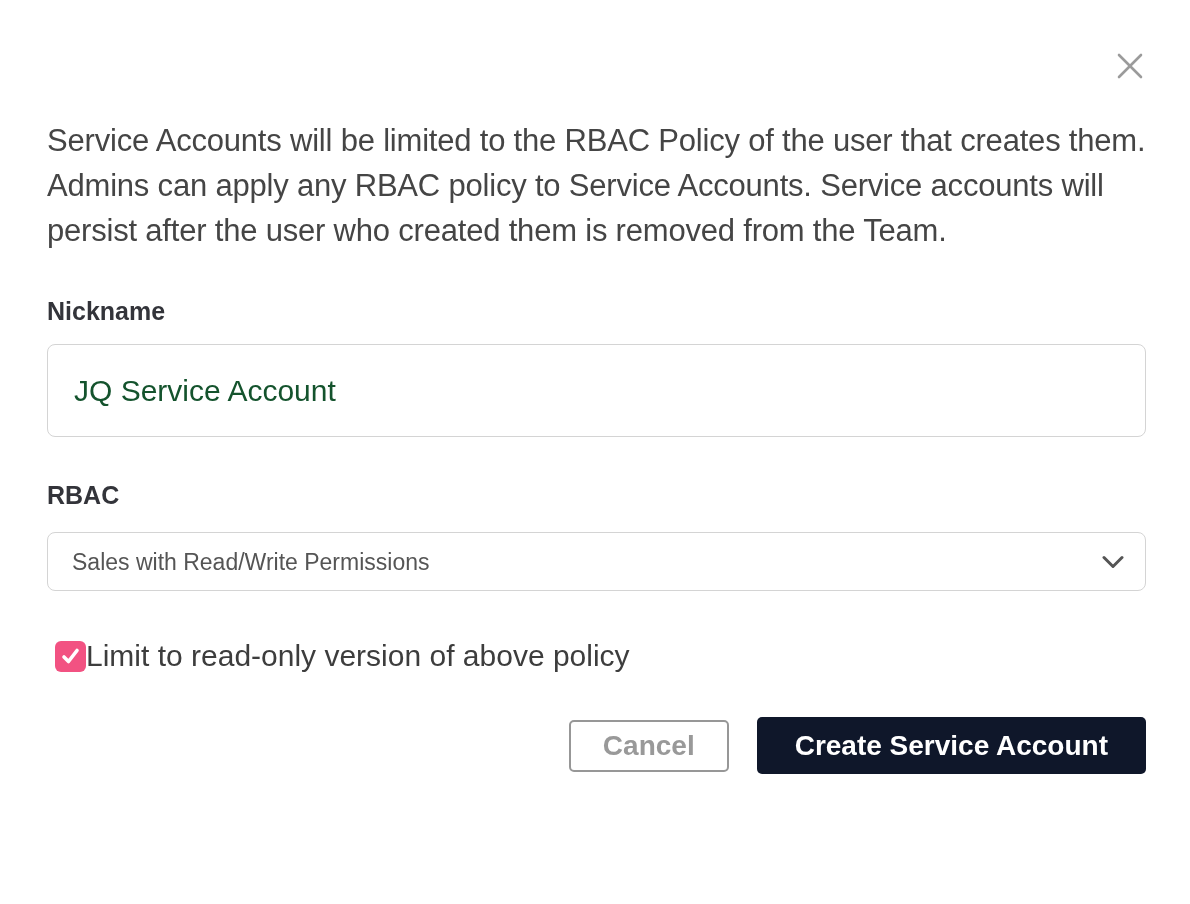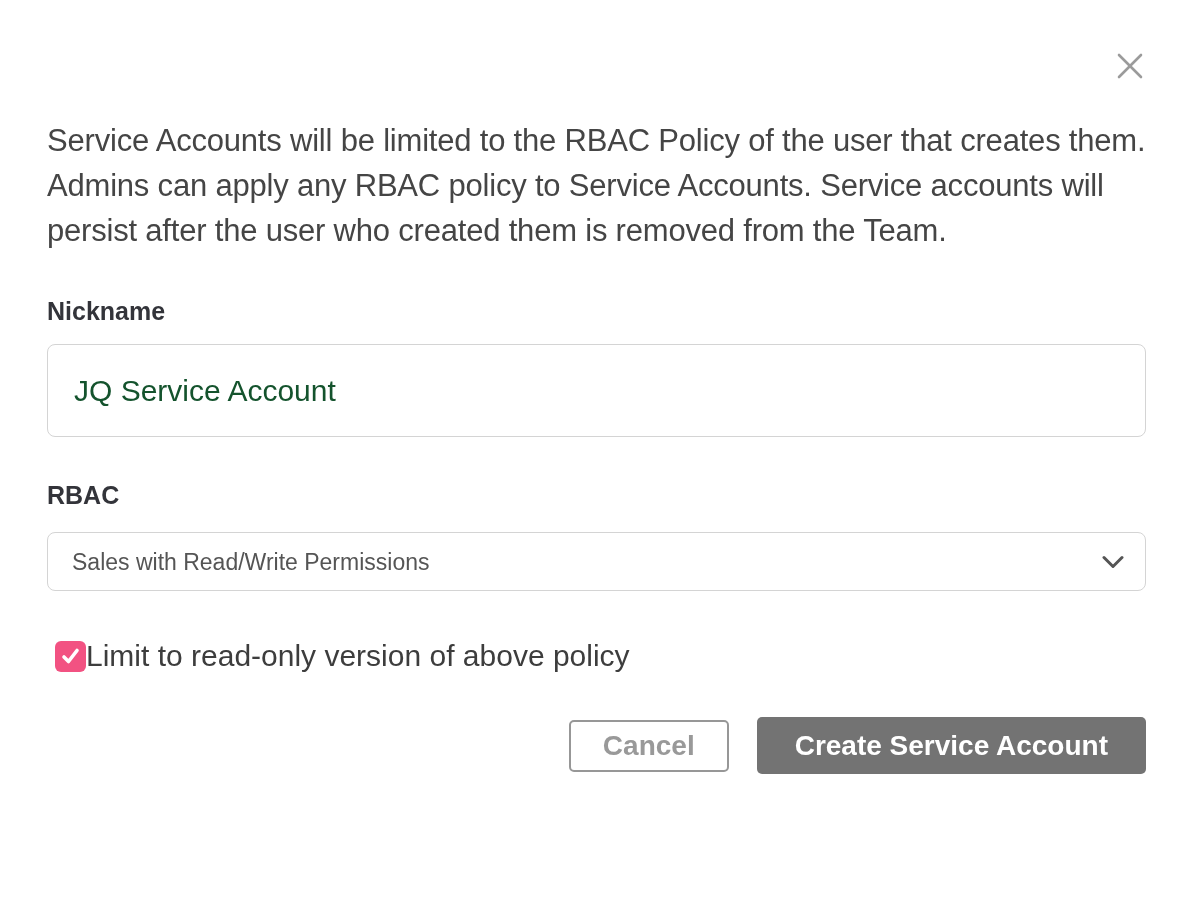--- a/index.html
+++ b/index.html
@@ -136,21 +136,21 @@
   .btn-cancel {
     height: 52px;
     padding: 0 32px;
     background: #ffffff;
     border: 2px solid #979797;
     color: #999999;
   }
   .btn-create {
     height: 57px;
     padding: 0 38px;
-    background: #737373;
+    background: #0f172a;
     border: none;
     color: #ffffff;
   }
 </style>
 </head>
 <body>
 
 <div class="modal">
 
 

